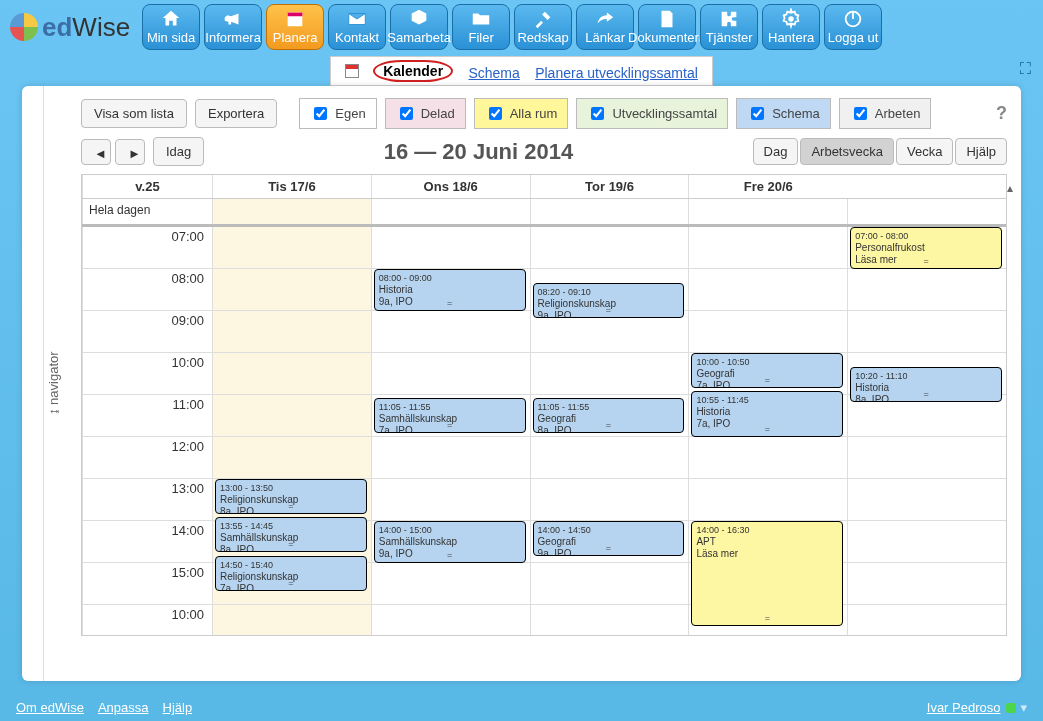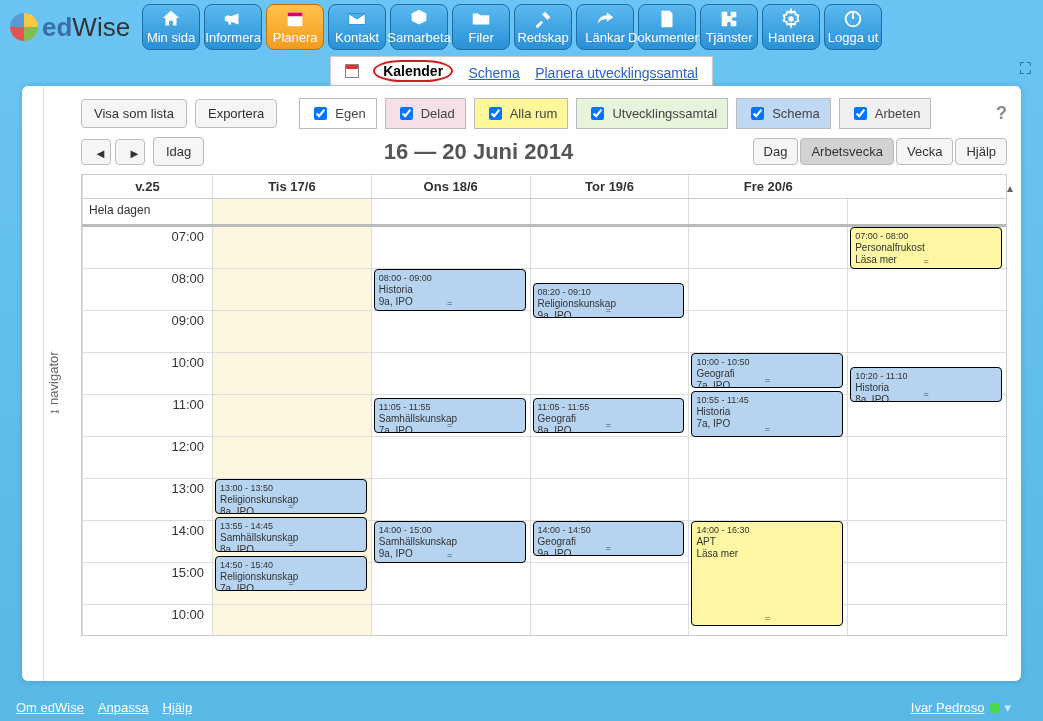--- a/index.html
+++ b/index.html
@@ -140,21 +140,21 @@
   .event.blue   { background:#b6d4f0; }
   .event.yellow { background:#fdf6a2; }
   .event .t { font-size:9px; }
   .event .handle { position:absolute; bottom:1px; left:50%; transform:translateX(-50%); font-size:9px; color:#444; }
 
   .scroll-affordance { position:absolute; right:4px; top:95px; bottom:48px; width:14px; }
   .scroll-arrow { font-size:12px; color:#666; text-align:center; }
 
   
   .footer {
-    position:absolute; bottom:6px; left:16px; right:32px;
+    position:absolute; bottom:6px; left:16px; right:16px;
     display:flex; align-items:center; color:#fff; font-size:13px;
   }
   .footer a { color:#fff; text-decoration:underline; margin-right:14px; cursor:pointer; }
   .footer .user { margin-left:auto; text-decoration:underline; }
   .footer .presence { width:10px; height:10px; background:#4bd64b; display:inline-block; border-radius:2px; margin-left:6px; }
   .footer .dd { color:#cfe9fb; margin-left:4px; }
 
   input[type=checkbox]{ width:13px; height:13px; }
 </style>
 </head>

